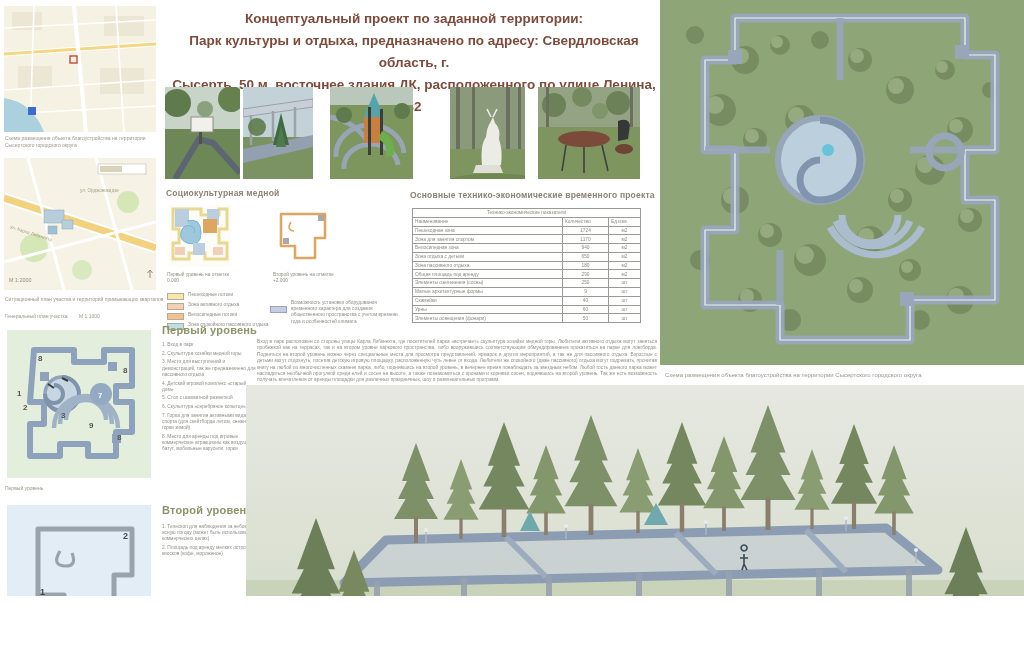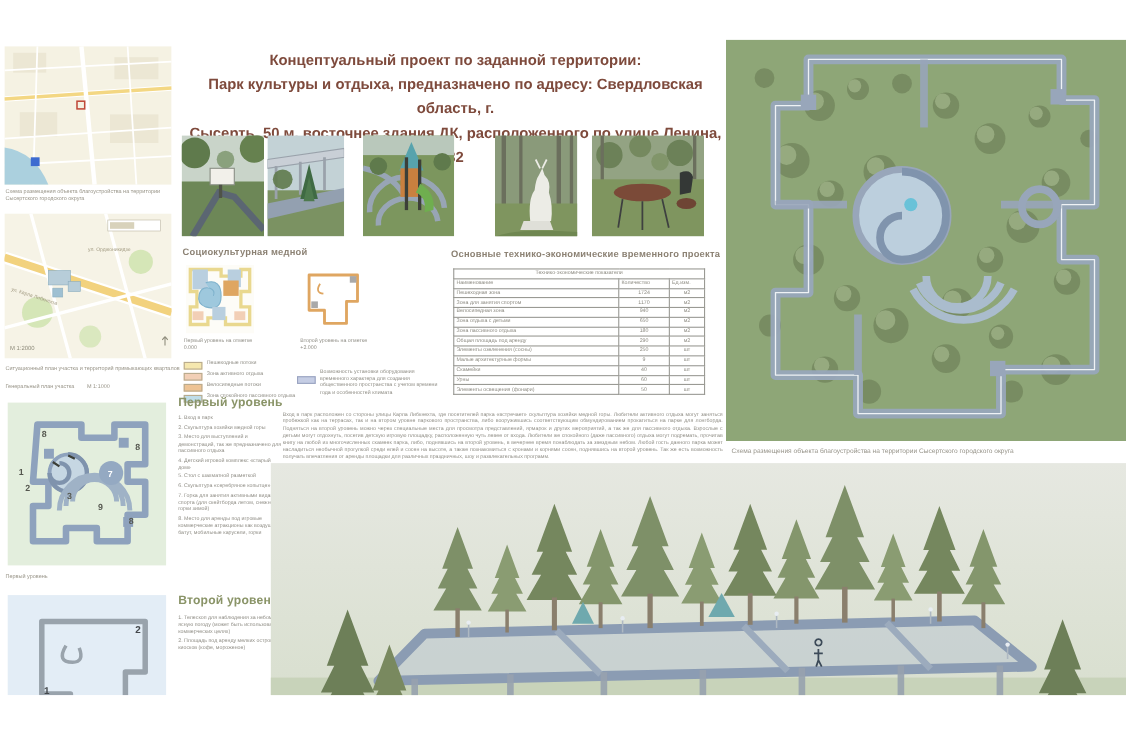--- a/index.html
+++ b/index.html
@@ -1,18 +1,18 @@
 <!DOCTYPE html>
 <html><head>
 <meta charset="utf-8">
 <style>
   html,body{margin:0;padding:0;background:#ffffff;}
   #board{
     position:relative;width:1024px;height:596px;background:#ffffff;overflow:hidden;
-    font-family:"Liberation Sans", sans-serif;color:#8d8b82;margin-top:36px;
+    font-family:"Liberation Sans", sans-serif;color:#8d8b82;
   }
   .abs{position:absolute;}
   
   .title{width:496px;text-align:center;color:#7e4a3c;font-size:13.5px;font-weight:600;line-height:22px;}
   .sec-h{font-size:8.5px;font-weight:600;color:#8c8274;letter-spacing:.2px;}
   .sec-h.red{color:#9c5648;}
   .sec-h.big{font-size:11px;color:#8a9468;font-weight:600;}
   .cap{font-size:5px;line-height:6.5px;color:#9a968a;}
   .tiny{font-size:4.8px;line-height:6.2px;color:#908e86;}
   .para{font-size:4.8px;line-height:6.4px;color:#918f87;text-align:justify;}

